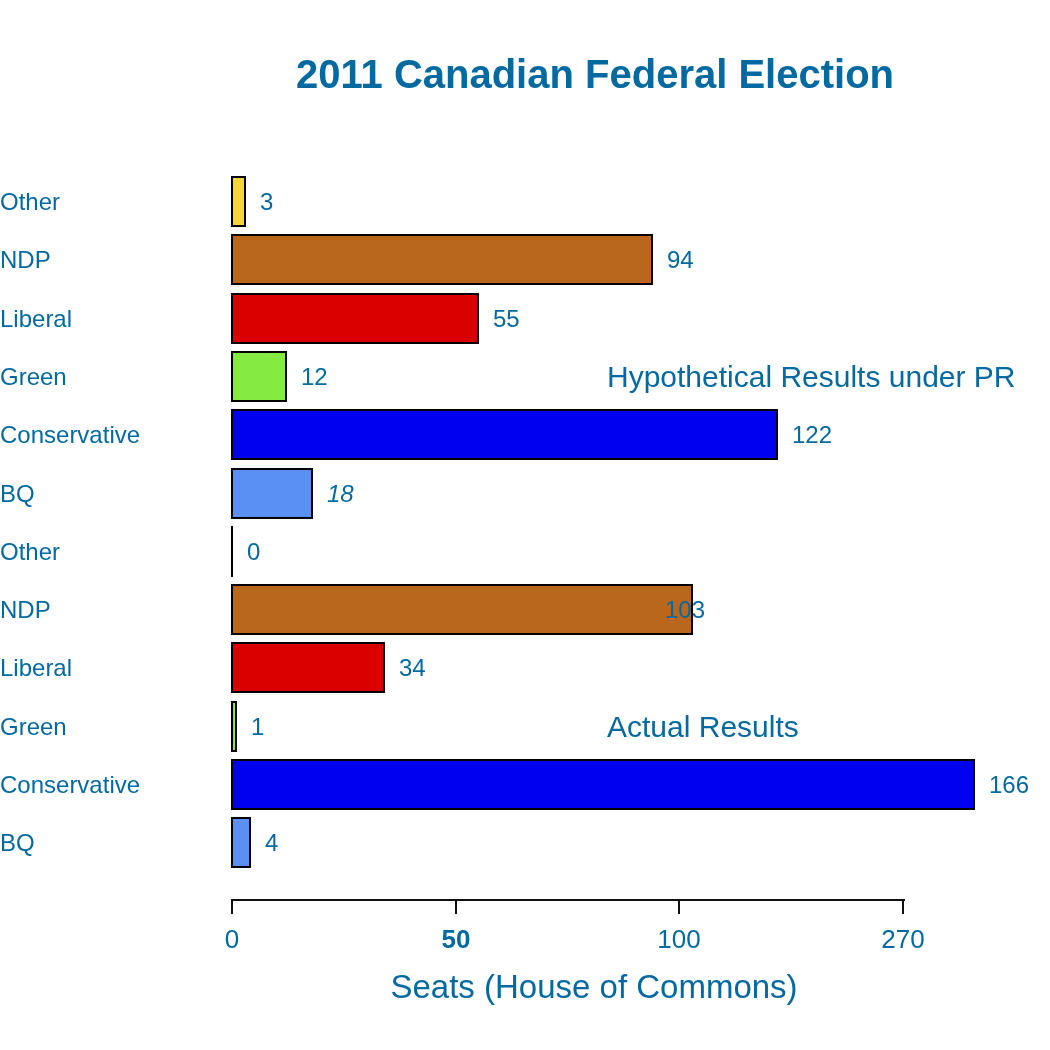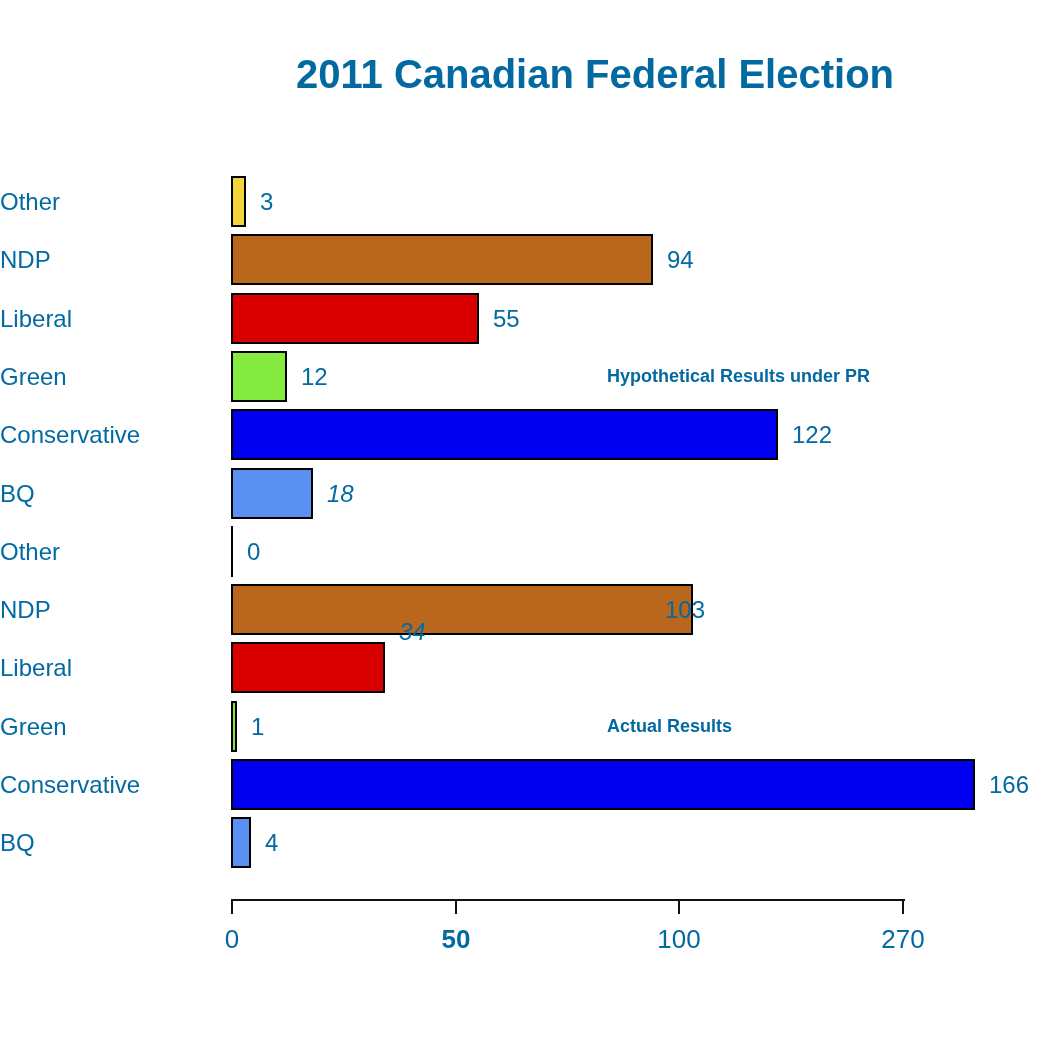--- a/index.html
+++ b/index.html
@@ -48,24 +48,23 @@
   }
   .bar-value {
     position: absolute;
     font-size: 24px;
     line-height: 51px;
     white-space: nowrap;
   }
   .group-annotation {
     position: absolute;
     left: 607px;
-    font-size: 18px;
+    font-size: 30px;
     line-height: 51px;
     white-space: nowrap;
-    font-weight: bold;
   }
   .x-axis-line {
     position: absolute;
     left: 231px;
     top: 899px;
     width: 674px;
     height: 2px;
     background: #111111;
   }
   .x-tick {
@@ -120,21 +119,21 @@
       <div class="bar-value" style="top: 468px; left: 327px; font-style: italic;">18</div>
       <div class="group-annotation" style="top: 351px;">Hypothetical Results under PR</div>
       <div class="bar-label" style="top: 526px;">Other</div>
       <div class="bar-rect zero" style="top: 526px; left: 231px; width: 2px; background: rgb(241, 213, 58);"></div>
       <div class="bar-value" style="top: 526px; left: 247px;">0</div>
       <div class="bar-label" style="top: 584px;">NDP</div>
       <div class="bar-rect" style="top: 584px; left: 231px; width: 462px; background: rgb(185, 103, 29);"></div>
       <div class="bar-value" style="top: 584px; left: 665px;">103</div>
       <div class="bar-label" style="top: 642px;">Liberal</div>
       <div class="bar-rect" style="top: 642px; left: 231px; width: 154px; background: rgb(219, 0, 0);"></div>
-      <div class="bar-value" style="top: 606px; left: 399px; font-style: italic;">34</div>
+      <div class="bar-value" style="top: 642px; left: 399px;">34</div>
       <div class="bar-label" style="top: 701px;">Green</div>
       <div class="bar-rect" style="top: 701px; left: 231px; width: 6px; background: rgb(134, 235, 65);"></div>
       <div class="bar-value" style="top: 701px; left: 251px;">1</div>
       <div class="bar-label" style="top: 759px;">Conservative</div>
       <div class="bar-rect" style="top: 759px; left: 231px; width: 744px; background: rgb(0, 0, 240);"></div>
       <div class="bar-value" style="top: 759px; left: 989px;">166</div>
       <div class="bar-label" style="top: 817px;">BQ</div>
       <div class="bar-rect" style="top: 817px; left: 231px; width: 20px; background: rgb(91, 144, 243);"></div>
       <div class="bar-value" style="top: 817px; left: 265px;">4</div>
       <div class="group-annotation" style="top: 701px;">Actual Results</div>
@@ -145,13 +144,14 @@
       <div class="x-tick" style="left: 231px;"></div>
       <div class="x-tick-label" style="left: 187px;">0</div>
       <div class="x-tick" style="left: 455px;"></div>
       <div class="x-tick-label" style="left: 411px; font-weight: bold;">50</div>
       <div class="x-tick" style="left: 678px;"></div>
       <div class="x-tick-label" style="left: 634px;">100</div>
       <div class="x-tick" style="left: 902px;"></div>
       <div class="x-tick-label" style="left: 858px;">270</div>
     </div>
 
+  <div class="x-axis-title">Seats (House of Commons)</div>
 </div>
 
 </body></html>

